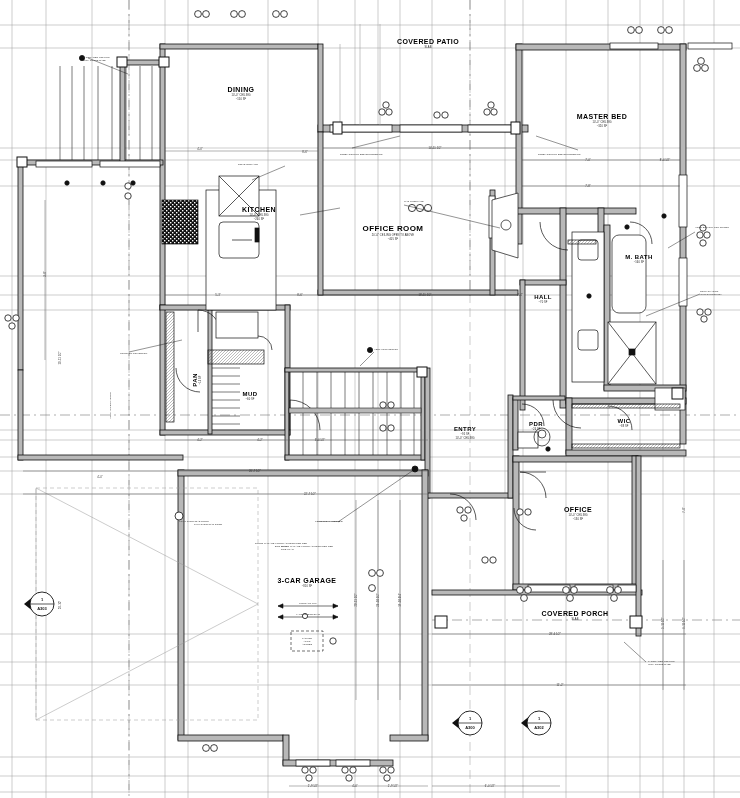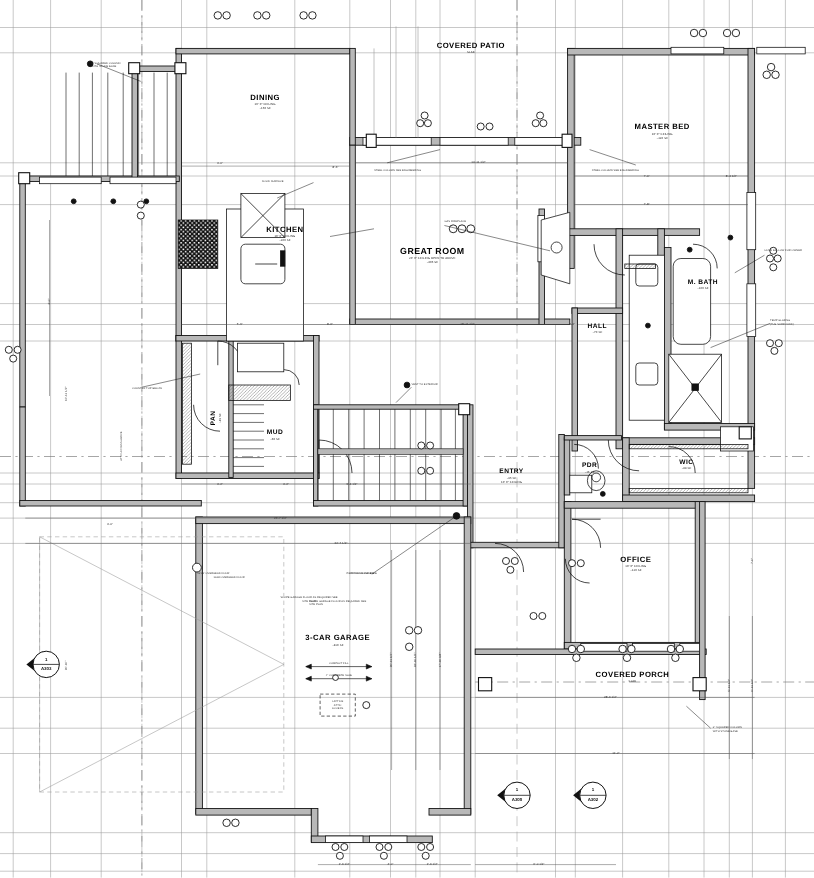--- a/index.html
+++ b/index.html
@@ -485,21 +485,21 @@
       </div>
       <div class="room-label room-med" style="left: 241px; top: 93px;">
         <div class="room-name">DINING</div>
         <div class="room-sub">10'-0" CEILING<br>~150 SF</div>
       </div>
       <div class="room-label room-med" style="left: 259px; top: 213px;">
         <div class="room-name">KITCHEN</div>
         <div class="room-sub">10'-0" CEILING<br>~260 SF</div>
       </div>
       <div class="room-label room-big" style="left: 393px; top: 232px;">
-        <div class="room-name">GREAT ROOM</div>
+        <div class="room-name">OFFICE ROOM</div>
         <div class="room-sub">20'-0" CEILING OPEN TO ABOVE<br>~405 SF</div>
       </div>
       <div class="room-label room-med" style="left: 602px; top: 120px;">
         <div class="room-name">MASTER BED</div>
         <div class="room-sub">10'-0" CEILING<br>~320 SF</div>
       </div>
       <div class="room-label room-sm" style="left: 639px; top: 259px;">
         <div class="room-name">M. BATH</div>
         <div class="room-sub">~160 SF</div>
       </div>

